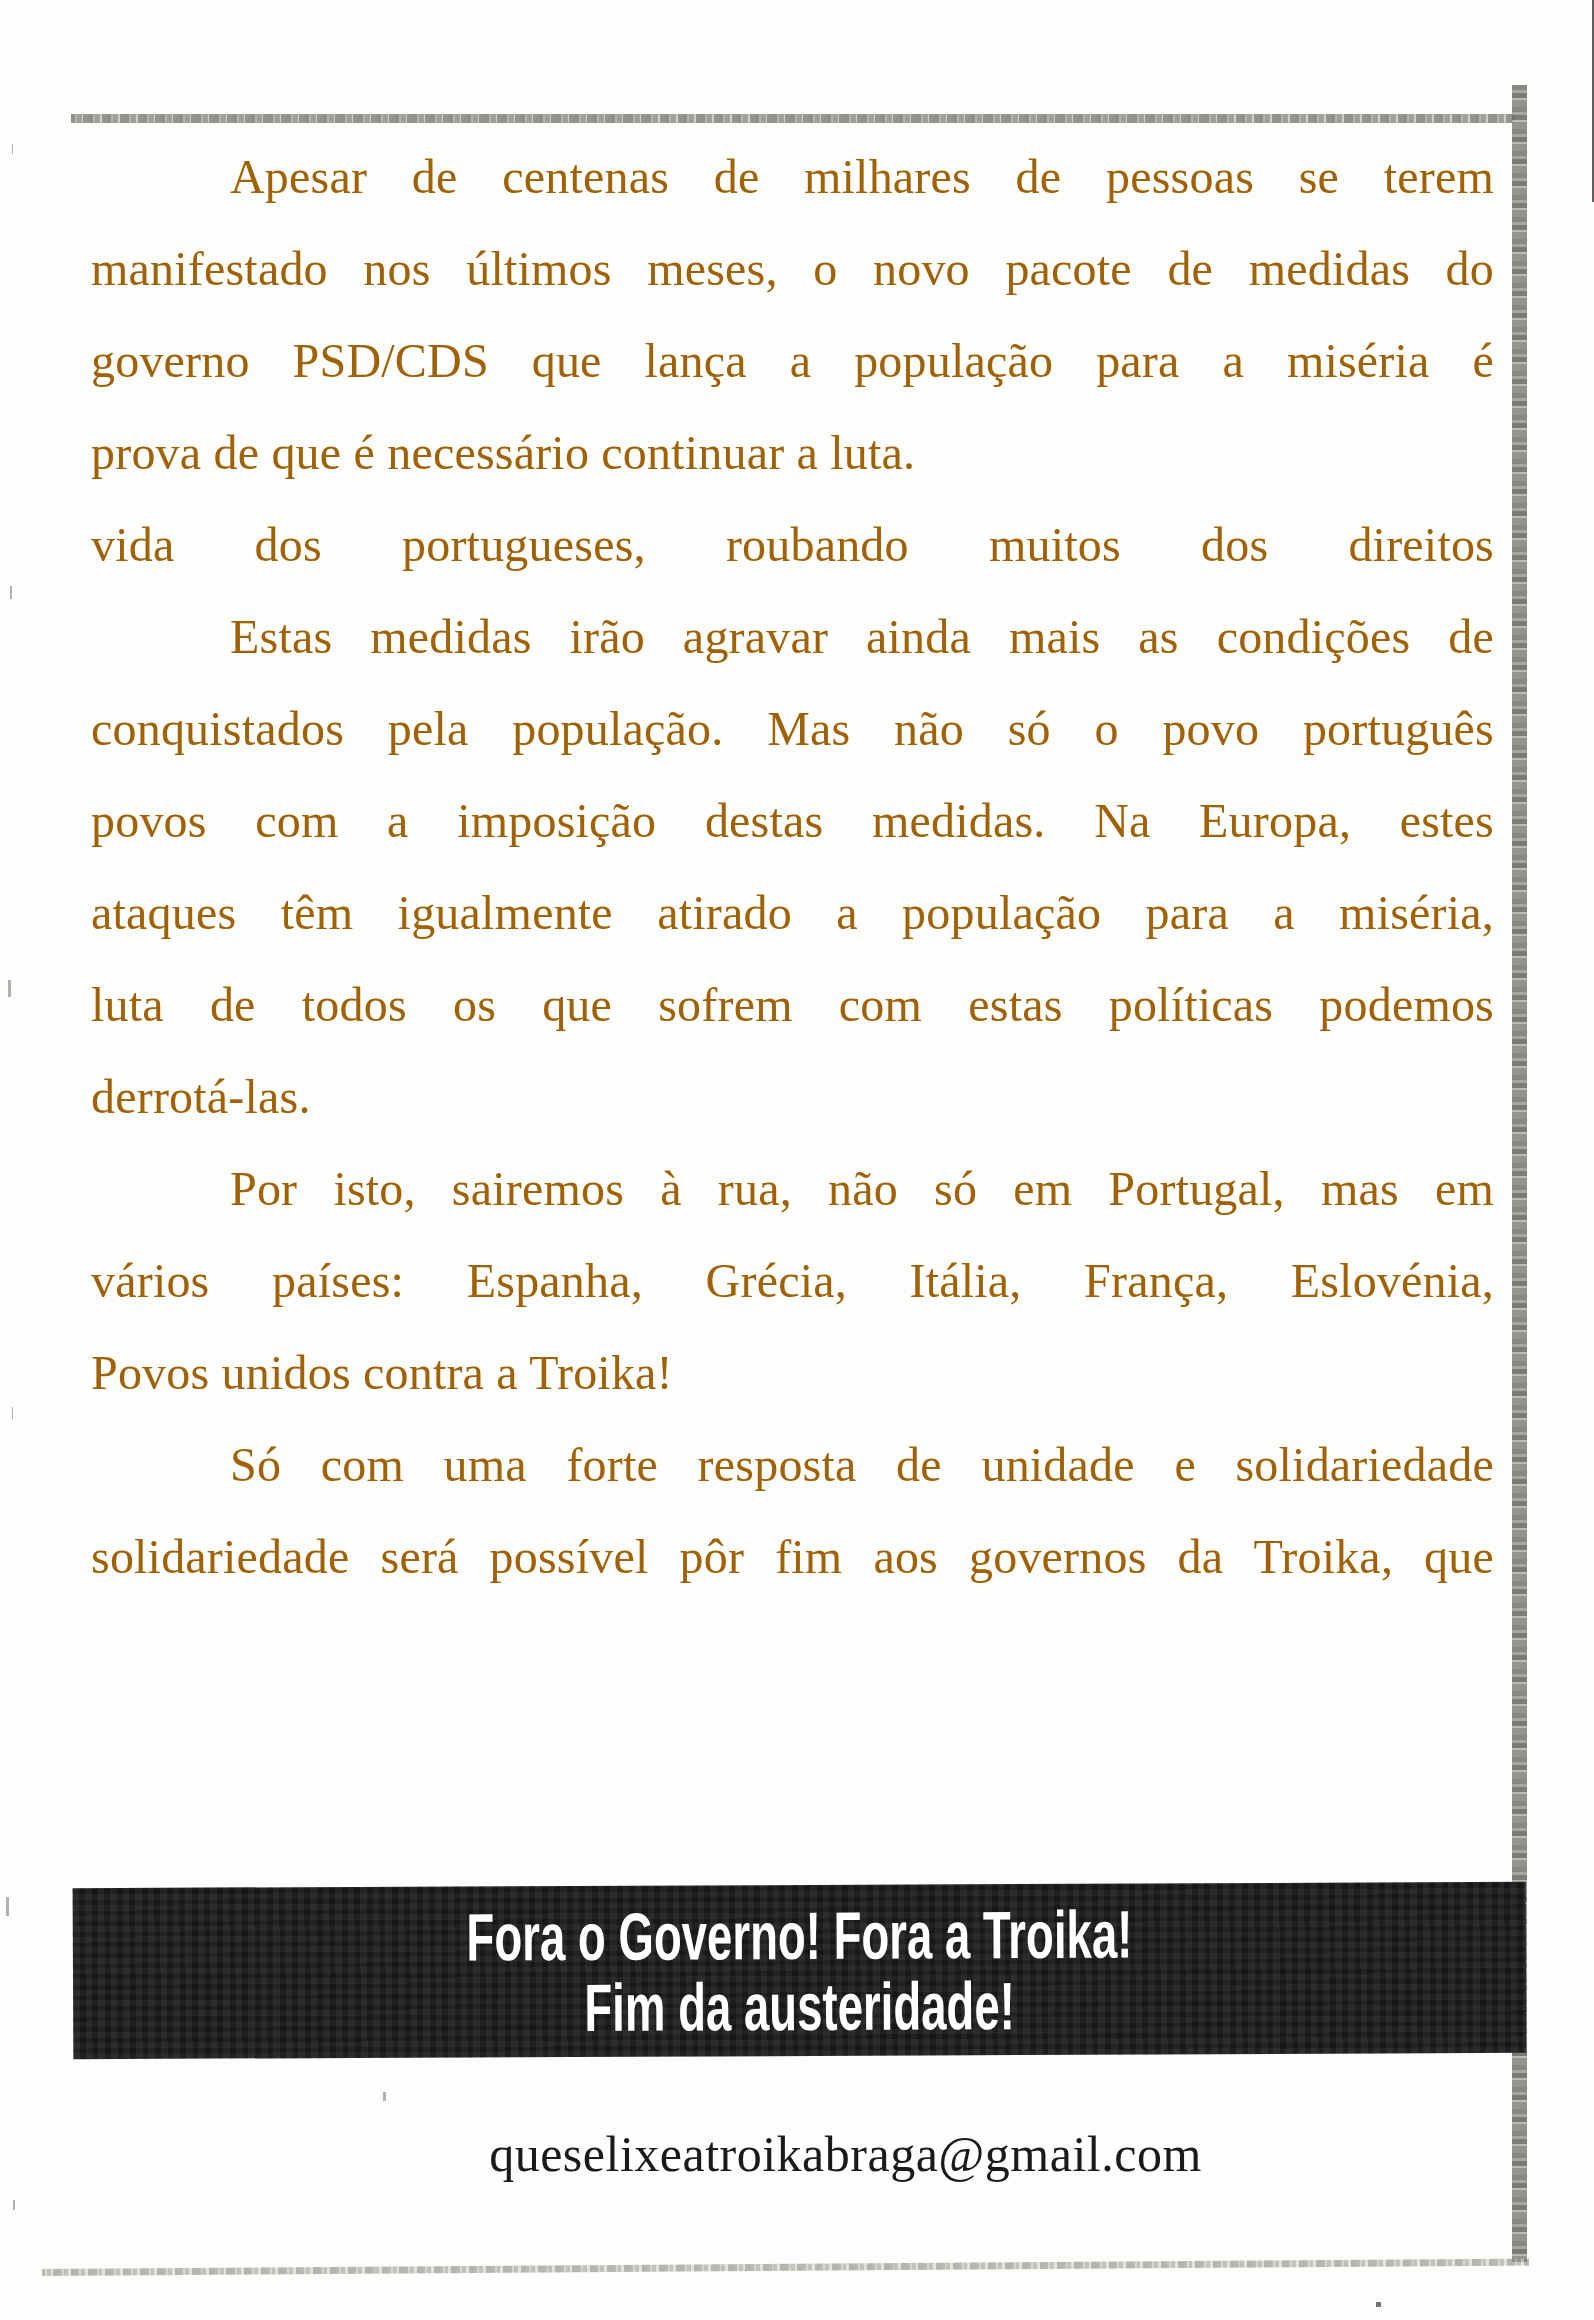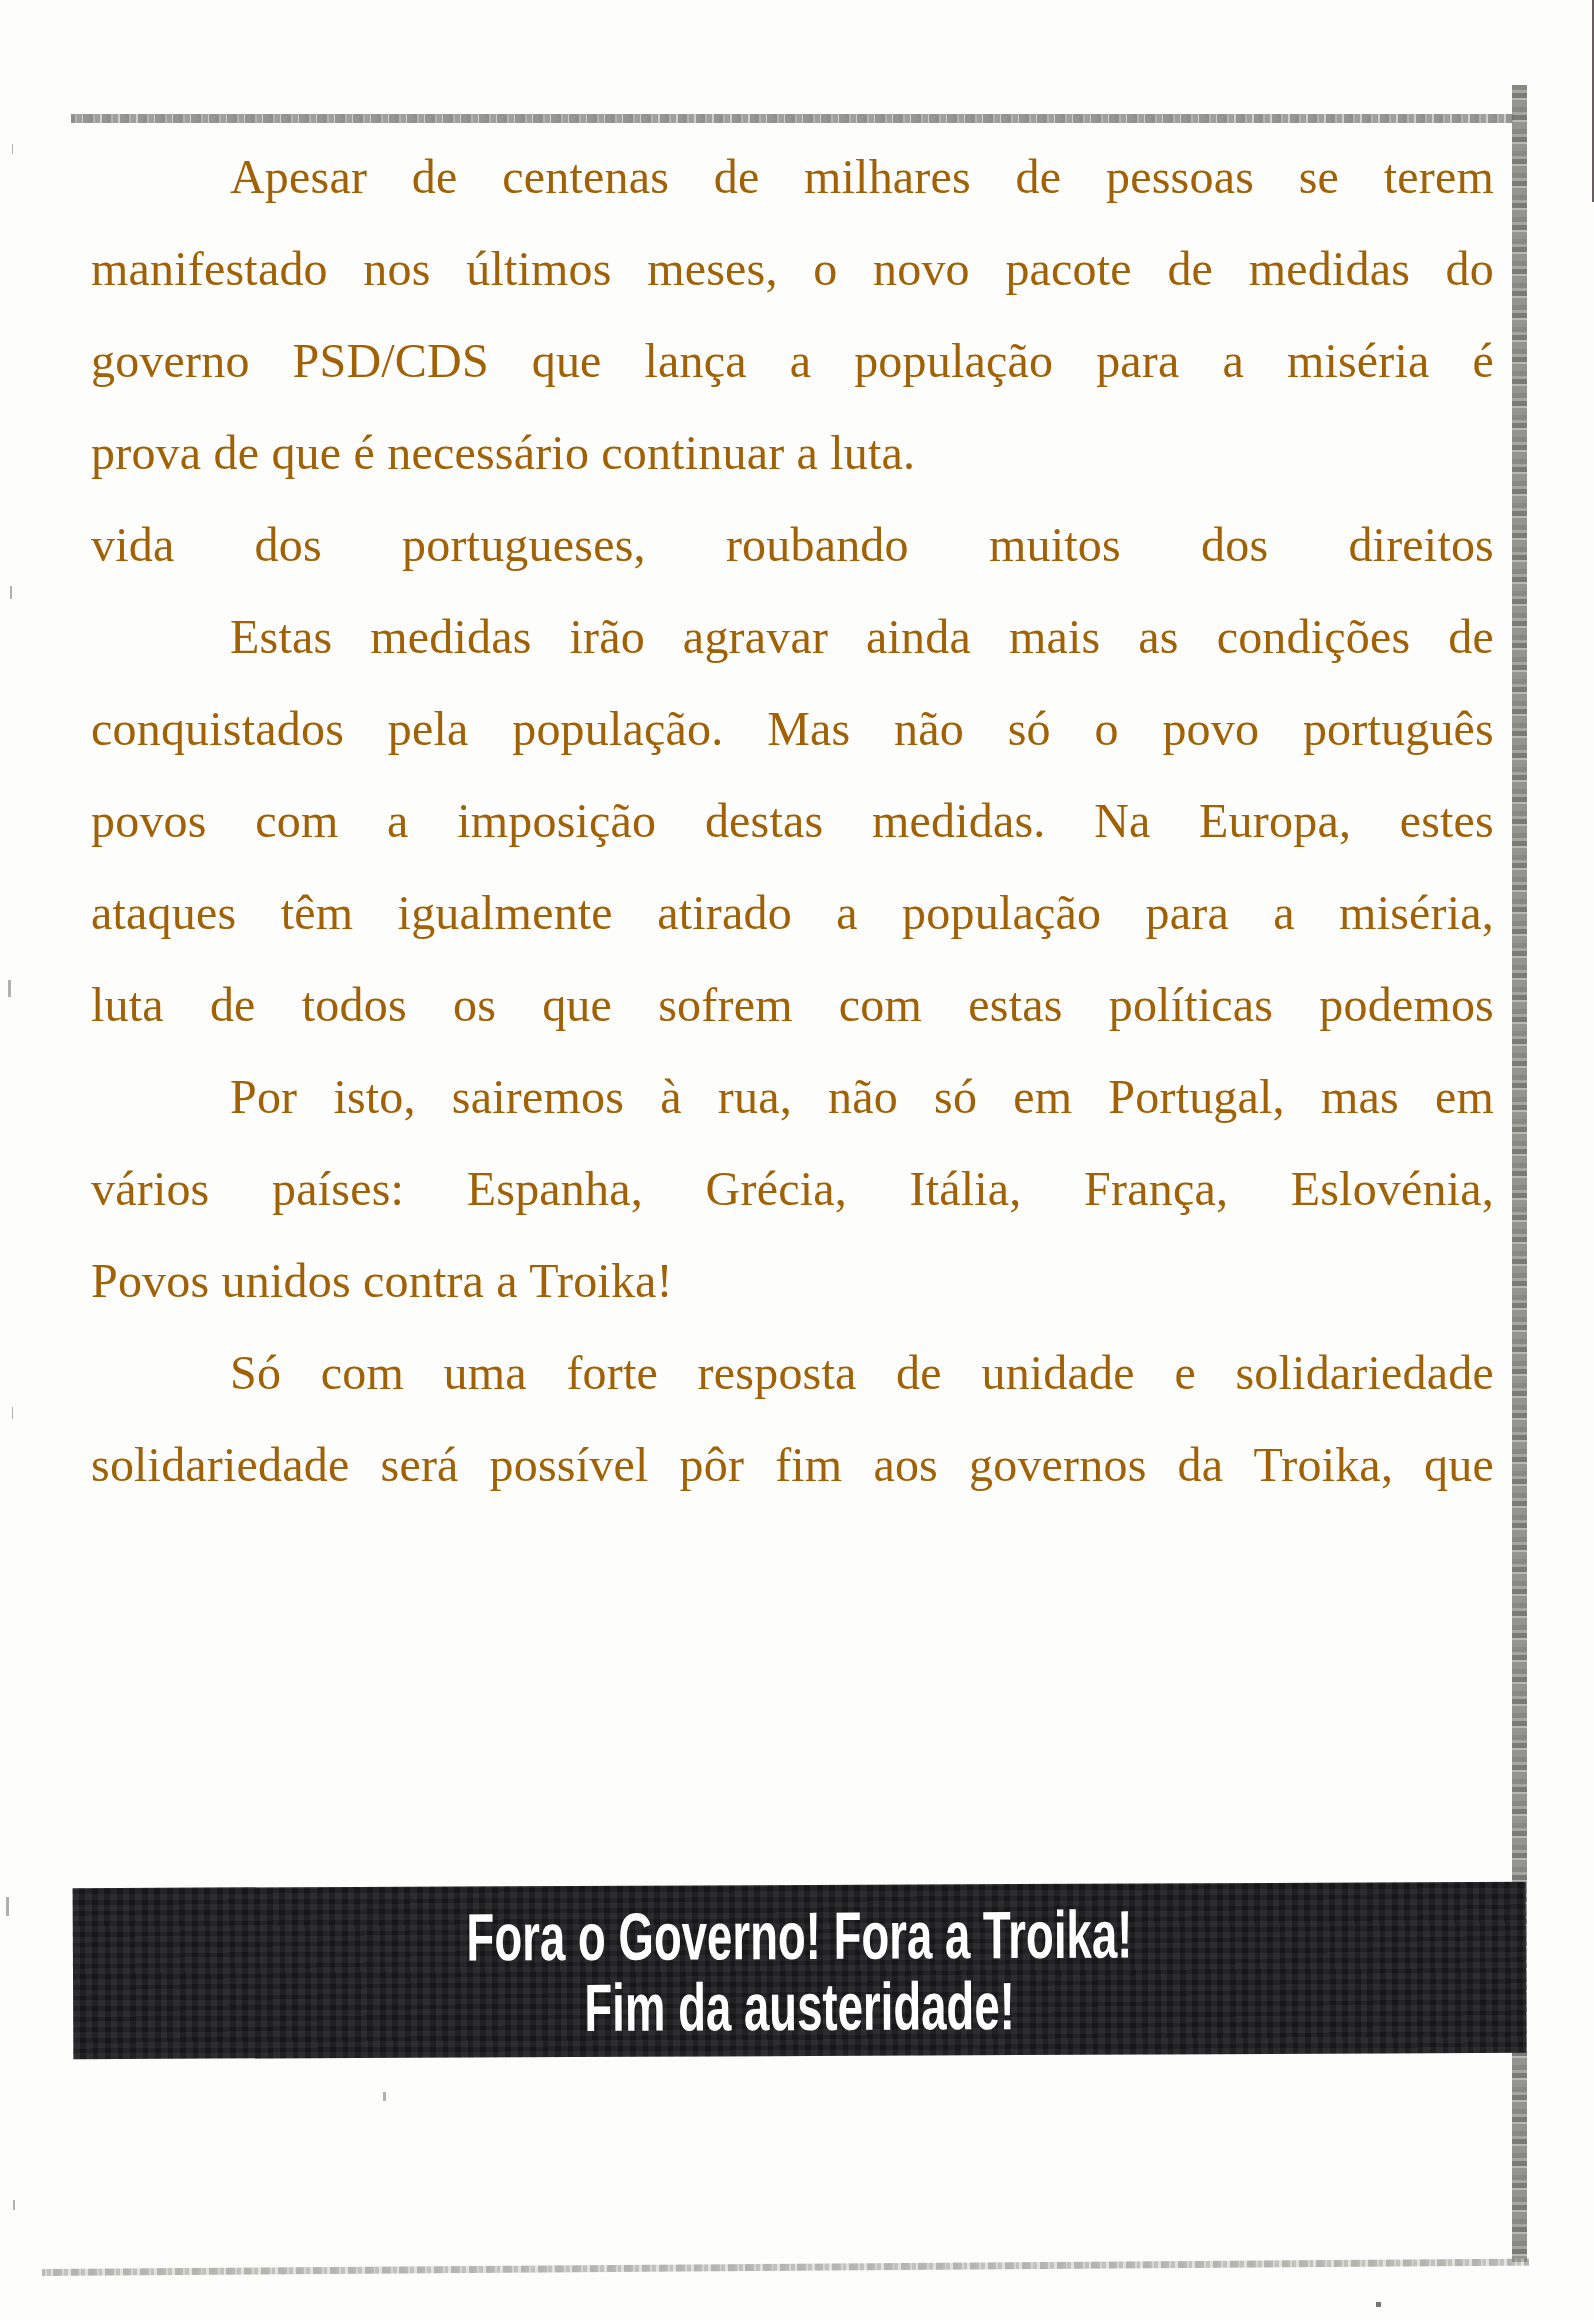--- a/index.html
+++ b/index.html
@@ -95,36 +95,38 @@
     <div class="line indent">Apesar de centenas de milhares de pessoas se terem</div>
     <div class="line">manifestado nos últimos meses, o novo pacote de medidas do</div>
     <div class="line">governo PSD/CDS que lança a população para a miséria é</div>
     <div class="line last">prova de que é necessário continuar a luta.</div>
     <div class="line">vida dos portugueses, roubando muitos dos direitos</div>
     <div class="line indent">Estas medidas irão agravar ainda mais as condições de</div>
     <div class="line">conquistados pela população. Mas não só o povo português</div>
     <div class="line">povos com a imposição destas medidas. Na Europa, estes</div>
     <div class="line">ataques têm igualmente atirado a população para a miséria,</div>
     <div class="line">luta de todos os que sofrem com estas políticas podemos</div>
+    <div class="line last">derrotá-las.</div>
     <div class="line indent">Por isto, sairemos à rua, não só em Portugal, mas em</div>
     <div class="line">vários países: Espanha, Grécia, Itália, França, Eslovénia,</div>
     <div class="line last">Povos unidos contra a Troika!</div>
     <div class="line indent">Só com uma forte resposta de unidade e solidariedade</div>
     <div class="line">solidariedade será possível pôr fim aos governos da Troika, que</div>
   </div>
 
   <div class="banner">
     <div class="banner-line">
       <span class="banner-text">Fora o Governo! Fora a Troika!</span>
     </div>
     <div class="banner-line">
       <span class="banner-text">Fim da austeridade!</span>
     </div>
   </div>
 
+  <div class="email">queselixeatroikabraga@gmail.com</div>
 
   <div class="speck" style="left:9.6px; top:586px;  width:2.9px; height:13.4px;"></div>
   <div class="speck" style="left:7.7px;  top:980px; width:2.9px; height:17.3px;"></div>
   <div class="speck" style="left:11.5px; top:1407px; width:1.9px; height:11.5px;"></div>
   <div class="speck" style="left:5.8px;  top:1897px; width:2.9px; height:19px;"></div>
   <div class="speck" style="left:13.4px; top:2200px; width:1.9px; height:9.6px;"></div>
   <div class="speck" style="left:11.5px; top:144px;  width:1.9px; height:9.6px;"></div>
   <div class="speck" style="left:383px; top:2092px; width:2.9px; height:8.6px;"></div>
   <div class="speck" style="left:1376px; top:2302px; width:4.8px; height:4.8px; background:#3a3a38;"></div>
 

